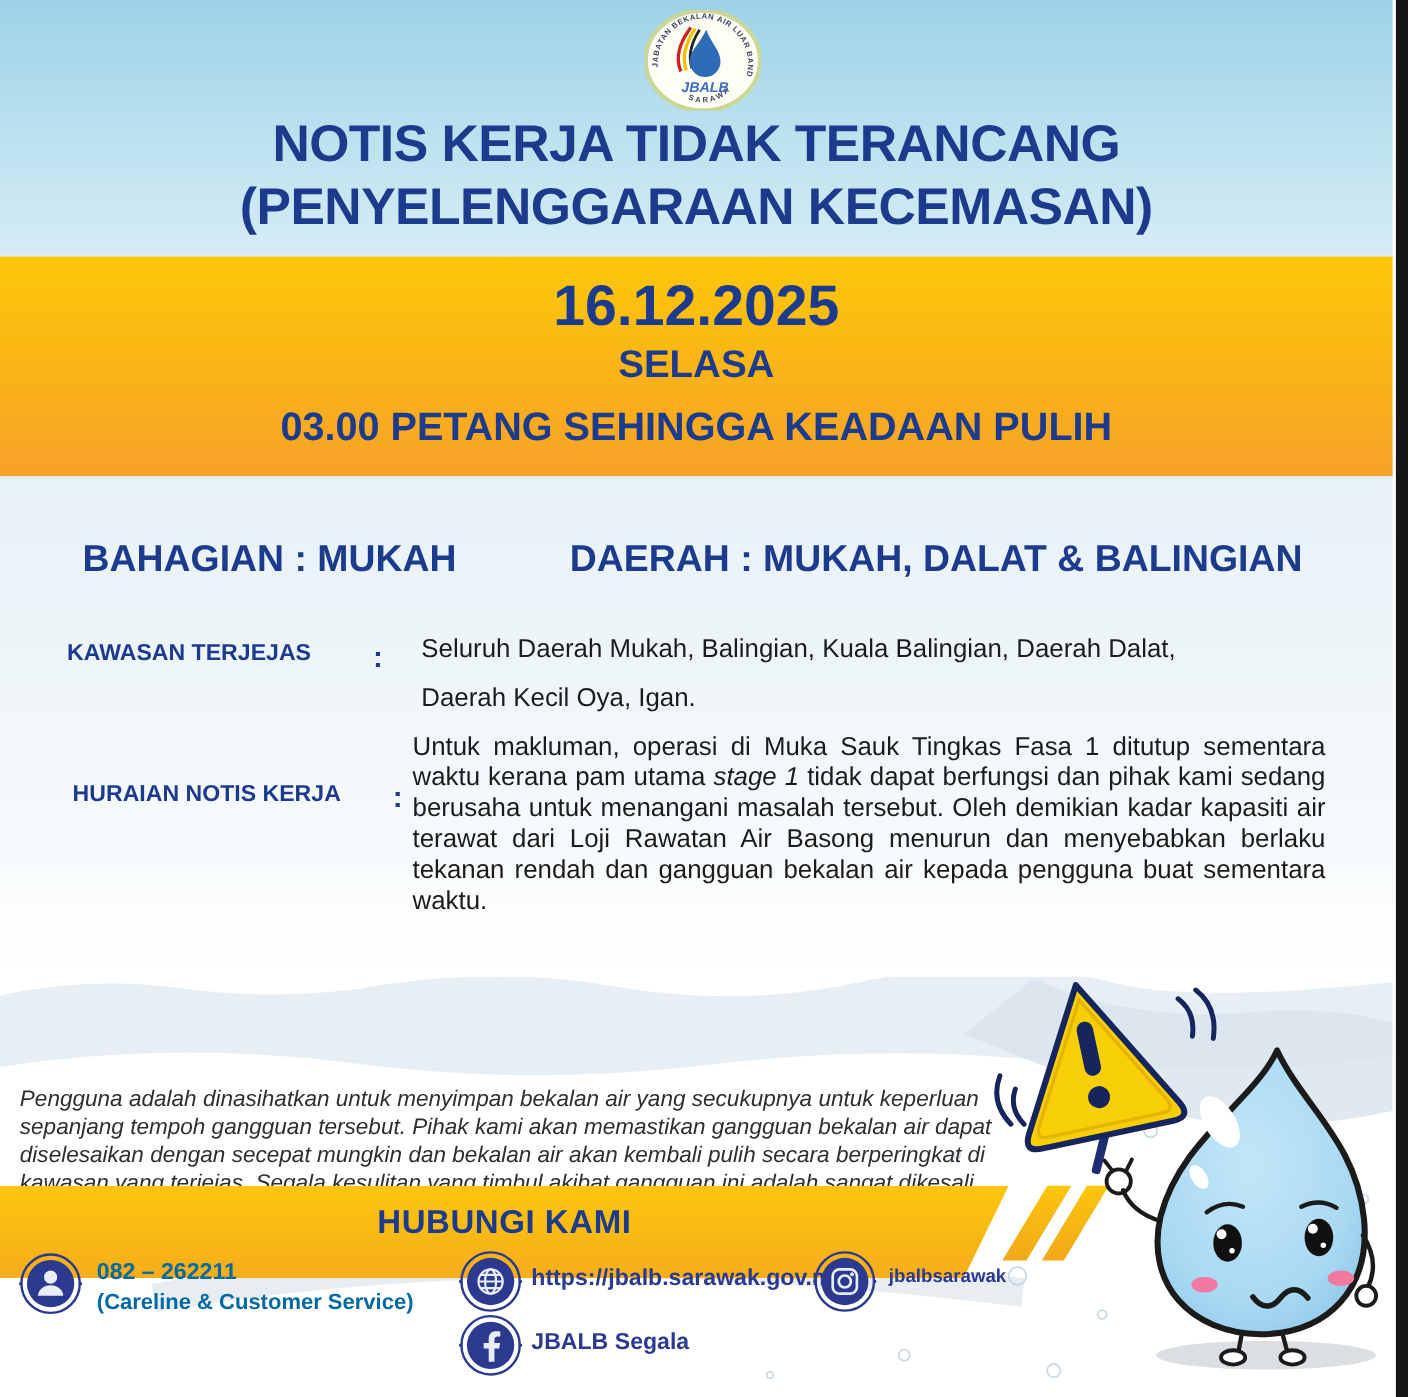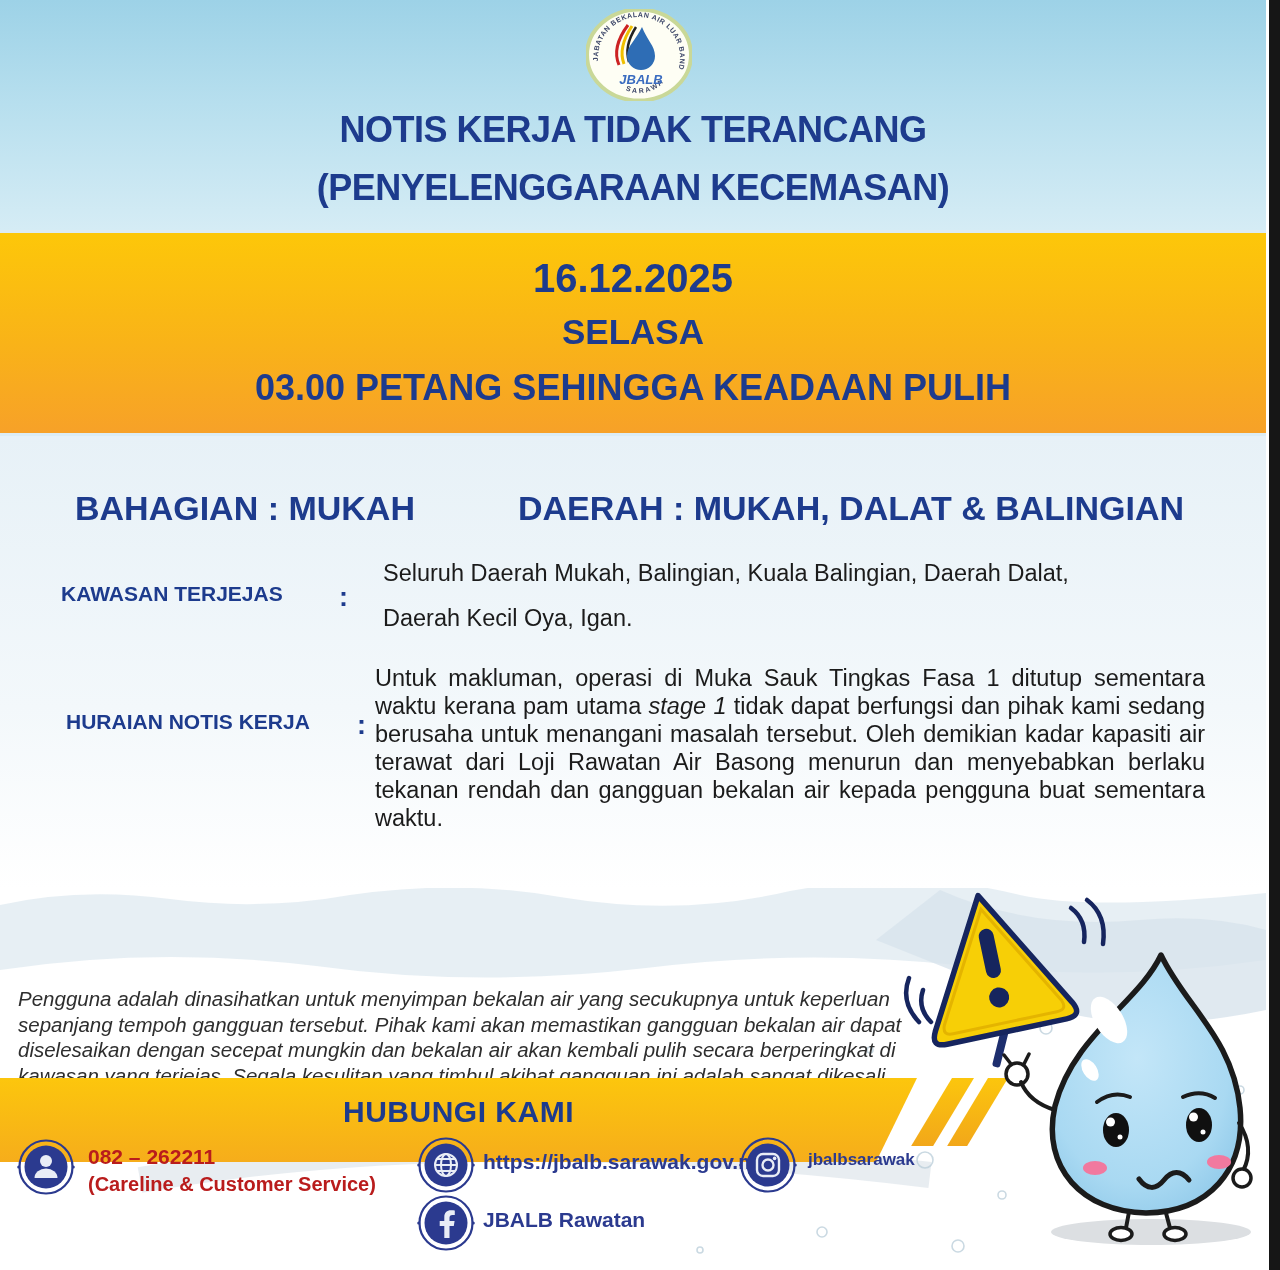--- a/index.html
+++ b/index.html
@@ -4,59 +4,59 @@
 <style>
   html,body{margin:0;padding:0;background:#fff;}
   #poster{position:relative;width:1280px;height:1270px;background:#ffffff;overflow:hidden;
           font-family:"Liberation Sans",sans-serif;}
   .abs{position:absolute;}
 
   
   .header{left:0;top:0;width:1266px;height:230px;
           background:linear-gradient(180deg,#9dd2e7 0%,#b7dfee 45%,#d5ecf5 100%);}
   .title{left:0;top:101px;width:1266px;text-align:center;color:#1d3b8d;font-weight:bold;
-         font-size:36px;line-height:58px;letter-spacing:-0.5px;}
+         font-size:47px;line-height:58px;letter-spacing:-0.5px;}
 
   
   .band{left:0;top:230px;width:1266px;height:206px;
         background:linear-gradient(180deg,#fdc709 0%,#f9b318 55%,#f7a128 100%);
         border-top:3px solid #dcecf4;border-bottom:3px solid #dcecf4;box-sizing:border-box;
         text-align:center;color:#1d3b8d;font-weight:bold;}
-  .band-date{padding-top:22px;font-size:40px;line-height:46px;}
+  .band-date{padding-top:22px;font-size:52px;line-height:46px;}
   .band-day{font-size:35px;line-height:42px;margin-top:10px;}
   .band-time{font-size:36px;line-height:46px;margin-top:12px;}
 
   
   .midsection{left:0;top:436px;width:1266px;height:452px;
         background:linear-gradient(180deg,#e7f1f7 0%,#f3f8fb 60%,#ffffff 100%);}
   .loc{top:470px;font-size:34px;font-weight:bold;color:#1d3b8d;white-space:nowrap;margin-top:19px;}
   .sec-label{font-size:21px;font-weight:bold;color:#1d3b8d;white-space:nowrap;margin-left:16px;}
   .sec-colon{font-size:27px;font-weight:bold;color:#1d3b8d;}
-  .body-text{font-size:23.5px;color:#1b1b1b;white-space:nowrap;}
+  .body-text{font-size:23.5px;color:#1b1b1b;white-space:nowrap;margin-top:16px;}
   .para{left:375px;top:664px;width:830px;font-size:23.5px;line-height:28px;color:#1b1b1b;
         text-align:justify;white-space:normal;}
   .para .it{font-style:italic;}
 
   
   .advisory{left:18px;top:986px;width:894px;font-size:20.5px;line-height:25.6px;
             font-style:italic;color:#2e2e2e;}
 
   
   .cbanner{left:0;top:1078px;width:917px;height:84px;
            background:linear-gradient(180deg,#fcc60d 0%,#f6ad1b 100%);
            clip-path:polygon(0 0,917px 0,876px 100%,0 100%);
            text-align:center;color:#1d3b8d;font-weight:bold;font-size:30px;line-height:68px;
            letter-spacing:0.5px;}
   .stripe{top:1078px;height:68px;background:linear-gradient(180deg,#fcc60d,#f2a71a);
           transform:skewX(-31deg);transform-origin:top left;}
   .s1{left:952px;width:22px;} .s2{left:988px;width:20px;}
 
   
   .c-text{font-weight:bold;white-space:nowrap;}
-  .black-t{color:#b91c1c;text-align:right;} .navy-t{color:#2b3a8f;}
+  .black-t{color:#0369a1;text-align:right;} .navy-t{color:#2b3a8f;}
 
   .black-edge{right:0;top:0;width:11px;height:1270px;background:#161616;}
 
   svg text{font-family:"Liberation Sans",sans-serif;}
 </style>
 </head>
 <body>
 
 <div id="poster">
 
@@ -169,21 +169,21 @@
   </svg>
   <div class="abs c-text navy-t" style="left:808px;top:1150px;font-size:17px;">jbalbsarawak</div>
 
   <svg class="abs" style="left:417px;top:1194px;" width="58" height="58" viewBox="0 0 58 58">
     <circle cx="29" cy="29" r="26.5" fill="none" stroke="#2b3a8f" stroke-width="2.2"></circle>
     <circle cx="1.8" cy="29" r="1.6" fill="#2b3a8f"></circle>
       <circle cx="56.2" cy="29" r="1.6" fill="#2b3a8f"></circle>
     <circle cx="29" cy="29" r="21.5" fill="#2b3a8f"></circle>
     <path d="M32.5,44 v-12 h4.3 l0.8,-5 h-5.1 v-3.2 c0,-1.5 0.8,-2.8 2.9,-2.8 h2.4 v-4.5 c-0.5,-0.1 -2.1,-0.2 -3.9,-0.2 c-4,0 -6.6,2.4 -6.6,6.9 v3.8 h-4.6 v5 h4.6 v12 Z" fill="#e9edf6"></path>
   </svg>
-  <div class="abs c-text navy-t" style="left:483px;top:1208px;font-size:21px;">JBALB Rawatan</div>
+  <div class="abs c-text navy-t" style="left:483px;top:1208px;font-size:21px;">JBALB Segala</div>
 
   <svg class="abs" style="left:903px;top:878px;" width="372" height="390" viewBox="0 0 372 390">
 
     <ellipse cx="248" cy="354" rx="100" ry="13" fill="#dcdfe2"></ellipse>
 
     <rect x="96" y="134" width="8" height="56" rx="3" fill="#1d2e6e" transform="rotate(14 100 160)"></rect>
 
     <g stroke="#16255e" stroke-width="4.5" fill="none" stroke-linecap="round">
       <path d="M168,30 q16,12 13,34"></path>
       <path d="M184,22 q20,15 16,44"></path>

